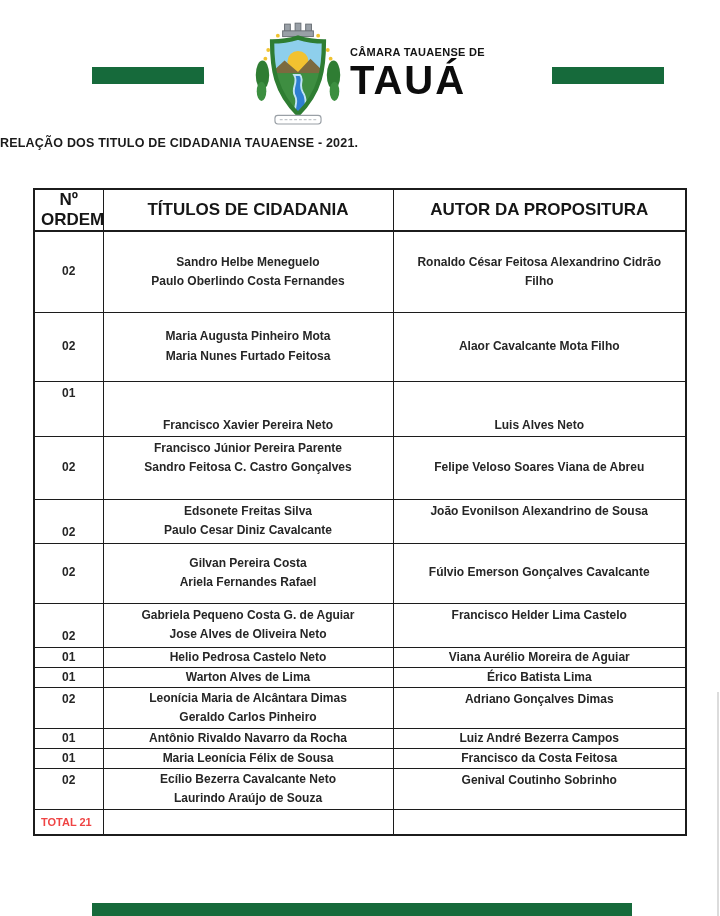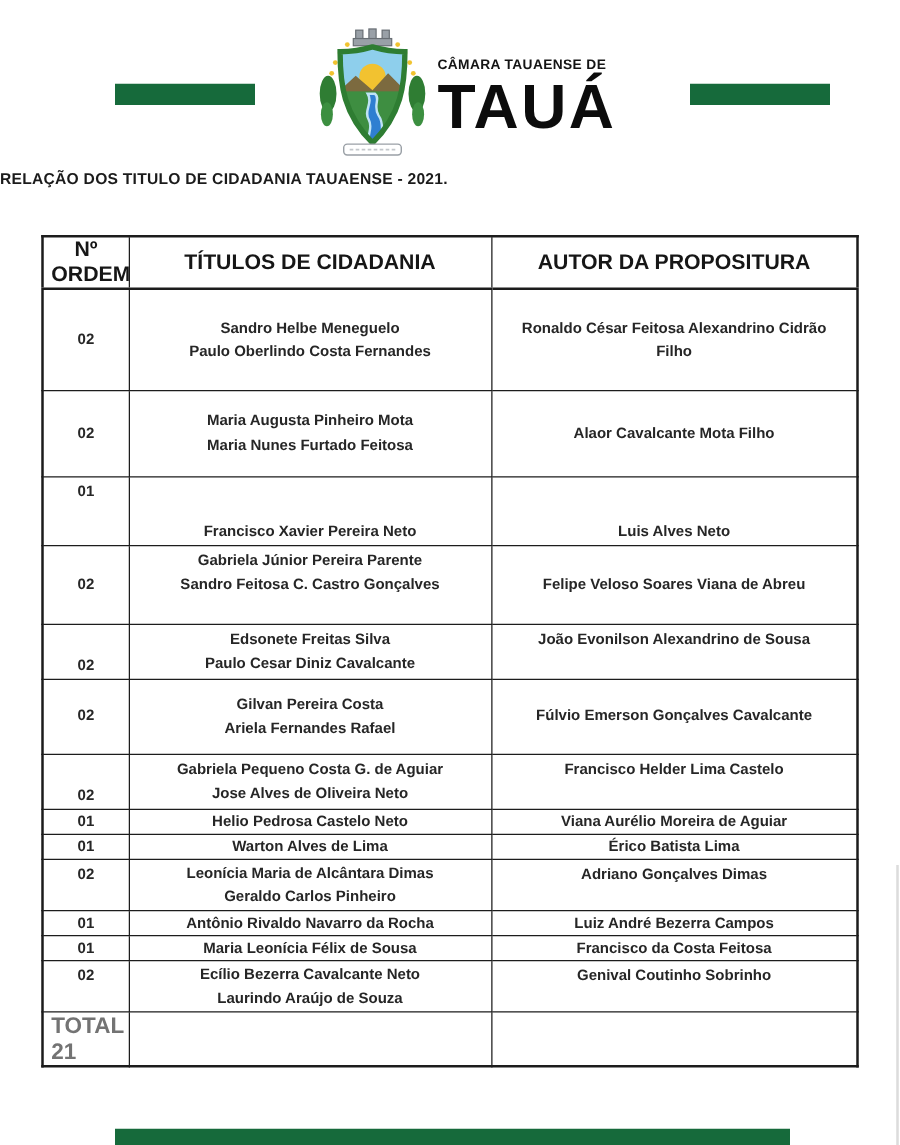--- a/index.html
+++ b/index.html
@@ -10,21 +10,21 @@
     font-family:"Liberation Sans", sans-serif; overflow:hidden;
   }
 
   
   .bar { position:absolute; top:67px; width:112px; height:17px; background:var(--green); }
   .bar-left  { left:92px; }
   .bar-right { left:552px; }
   .logo-svg { position:absolute; left:250px; top:22px; }
   .org { position:absolute; left:350px; top:46px; }
   .org-small { font-size:11px; font-weight:bold; letter-spacing:0.3px; color:#141414; white-space:nowrap; }
-  .org-large { font-size:50px; font-weight:bold; letter-spacing:2px; line-height:1.05; color:#0c0c0c; margin-top:1px; }
+  .org-large { font-size:40px; font-weight:bold; letter-spacing:2px; line-height:1.05; color:#0c0c0c; margin-top:1px; }
 
   .doc-title {
     position:absolute; top:136px; left:0; width:720px; text-align:left;
     font-size:12.5px; font-weight:bold; color:#1b1b1b; letter-spacing:0.2px;
   }
 
   
   table.titles {
     position:absolute; left:33px; top:188px; width:652px;
     border-collapse:collapse; table-layout:fixed;
@@ -32,21 +32,21 @@
     font-size:12px; font-weight:bold; color:#262626;
   }
   .titles th, .titles td { border:1px solid var(--ink); text-align:center; padding:0 6px; overflow:hidden; }
   .titles thead th { height:20px; border-bottom:2px solid var(--ink); font-size:17px; color:#161616; vertical-align:middle; }
   .ln { line-height:1.6; white-space:nowrap; }
   .va-top { vertical-align:top; }
   .va-top .ln:first-child { padding-top:2px; }
   .va-mid { vertical-align:middle; }
   .va-bot { vertical-align:bottom; padding-bottom:4px; }
   .va-low { vertical-align:bottom; padding-bottom:8px; }
-  .total-cell { text-align:left !important; font-size:18px; color:#737373; }
+  .total-cell { text-align:left !important; font-size:11px; color:#ef4444; }
   tr.total-row { height:25px; }
   tr.total-row td { vertical-align:middle; }
 
   
   .footer-bar { position:absolute; left:92px; top:903px; width:540px; height:13px; background:var(--green); }
   .edge-shadow { position:absolute; right:1px; top:692px; width:2px; height:224px; background:#dcdcdc; }
 </style>
 </head>
 <body>
 
@@ -152,21 +152,21 @@
           </td>
           <td class="va-low">
             <div class="ln">Luis Alves Neto</div>
           </td>
         </tr>
         <tr style="height: 63px;">
           <td class="va-mid">
             <div class="ln">02</div>
           </td>
           <td class="va-top">
-            <div class="ln">Gabriela Júnior Pereira Parente</div>
+            <div class="ln">Francisco Júnior Pereira Parente</div>
             <div class="ln">Sandro Feitosa C. Castro Gonçalves</div>
           </td>
           <td class="va-mid">
             <div class="ln">Felipe Veloso Soares Viana de Abreu</div>
           </td>
         </tr>
         <tr style="height: 44px;">
           <td class="va-bot">
             <div class="ln">02</div>
           </td>

